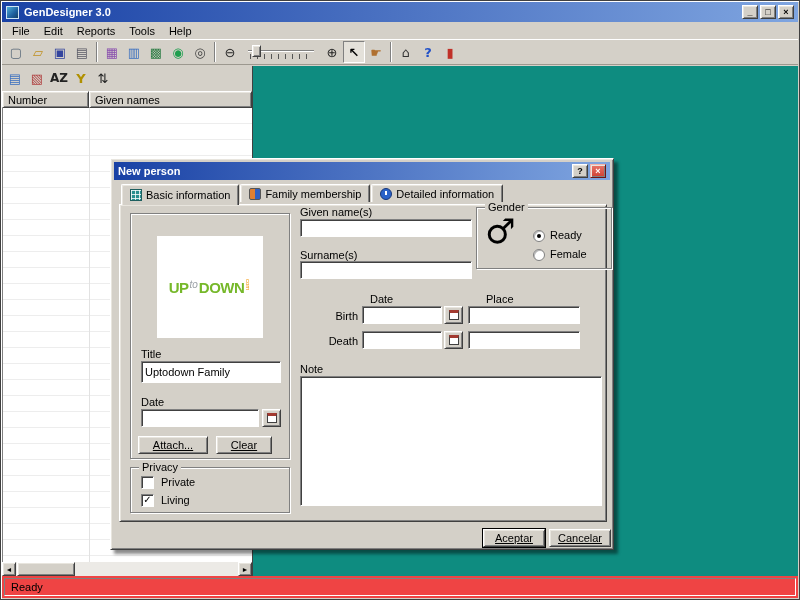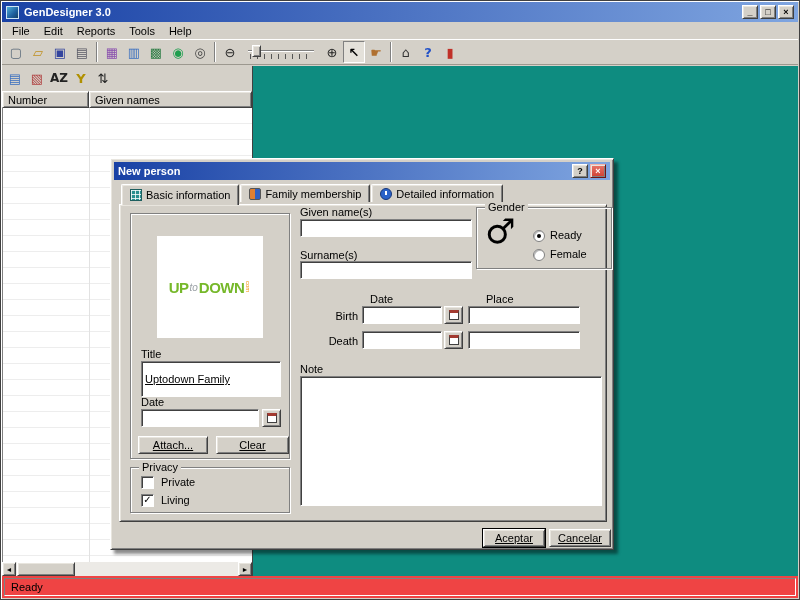--- a/index.html
+++ b/index.html
@@ -112,33 +112,33 @@
              border:1px solid; border-color:#fff #404040 #404040 #fff;
              box-shadow:inset 1px 1px 0 #e8e5de, inset -1px -1px 0 #808080; }
 
   .group { position:absolute; border:1px solid #808080; box-shadow:inset 1px 1px 0 #fff, 1px 1px 0 #fff; }
   .legend { position:absolute; top:-7px; left:8px; background:#d4d0c8; padding:0 3px; }
   .lbl { position:absolute; white-space:nowrap; }
 
   .photo-group { left:10px; top:8px; width:160px; height:246px; }
   .photo-box { position:absolute; left:26px; top:22px; width:106px; height:102px; background:#fff;
                display:flex; align-items:center; justify-content:center; }
-  .logo { display:flex; align-items:center; }
+  .logo { display:flex; align-items:flex-start; }
   .logo-up,.logo-down { color:var(--logo-green,#76b82a); font-weight:bold; font-size:15px; letter-spacing:-0.5px; }
   .logo-to { color:#9aa0a6; font-style:italic; font-size:10px; padding:0 1px; }
   .logo-com { color:var(--logo-orange,#f39200); font-size:6px; writing-mode:vertical-rl; margin-left:1px; }
   .title-lbl { left:10px; top:134px; }
-  .title-input { position:absolute; left:10px; top:147px; width:140px; height:36px; padding:0 3px;text-decoration:underline; }
+  .title-input { position:absolute; left:10px; top:147px; width:140px; height:22px; padding:0 3px; }
   .pdate-lbl { left:10px; top:182px; }
   .pdate-input { position:absolute; left:10px; top:195px; width:118px; height:18px; padding:0 3px; }
   .pdate-cal { left:131px; top:195px; }
   .calbtn { position:absolute; width:19px; height:18px; display:flex; align-items:center; justify-content:center; }
   .calicon { width:10px; height:10px; background:#fff; border:1px solid #404040; border-top:3px solid #a33a30; }
   .attach-btn { position:absolute; left:7px; top:222px; width:70px; height:18px; }
-  .clear-btn { position:absolute; left:85px; top:222px; width:73px; height:18px; }
+  .clear-btn { position:absolute; left:85px; top:222px; width:56px; height:18px; }
 
   .privacy-group { left:10px; top:262px; width:160px; height:46px; }
   .checkbox { position:absolute; width:13px; height:13px; background:#fff; border:1px solid;
               border-color:#808080 #fff #fff #808080; box-shadow:inset 1px 1px 0 #404040;
               display:flex; align-items:center; justify-content:center; }
   .checkmark { display:none; font-size:10px; font-weight:bold; line-height:1; margin-top:-1px; }
   .checkbox.on .checkmark { display:block; }
   .cb-private { left:10px; top:8px; } .cb-private-lbl { left:30px; top:8px; }
   .cb-living { left:10px; top:26px; } .cb-living-lbl { left:30px; top:26px; }
 

